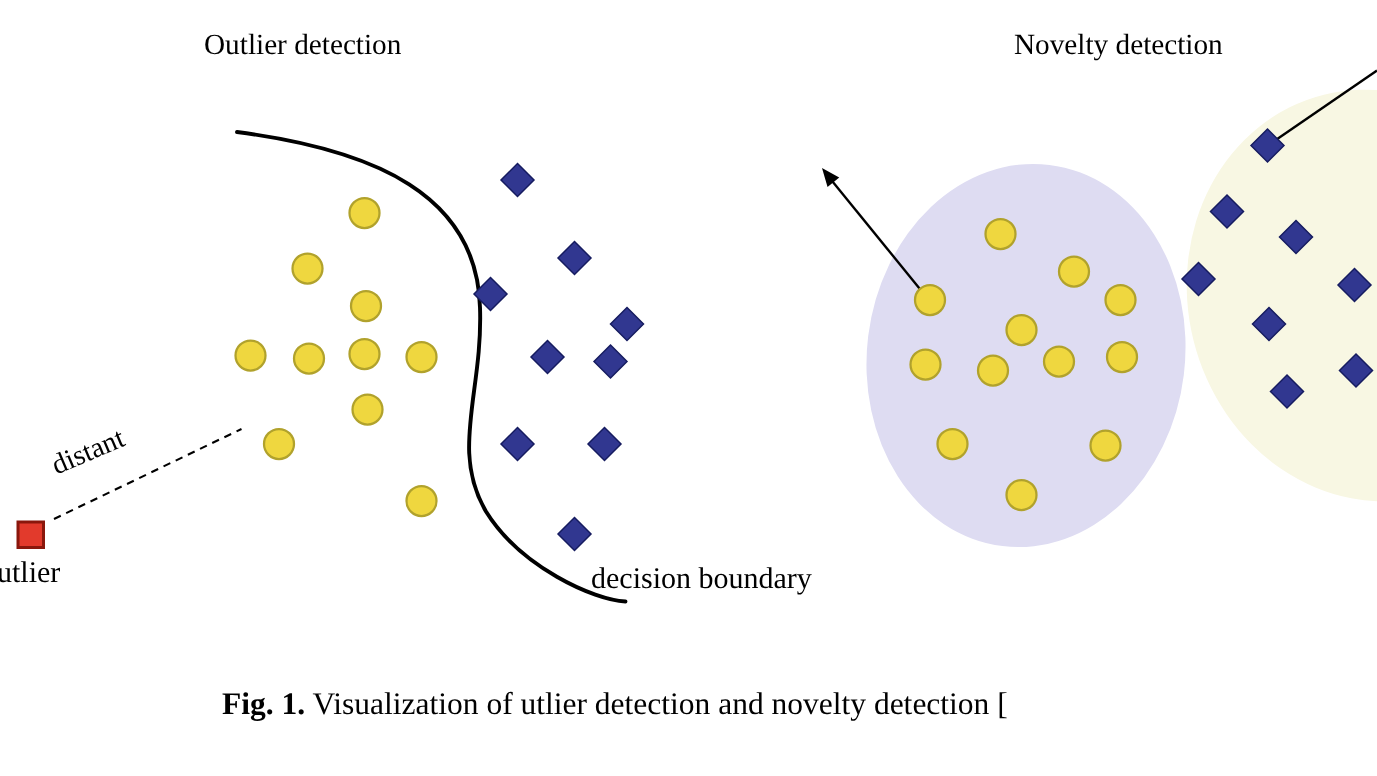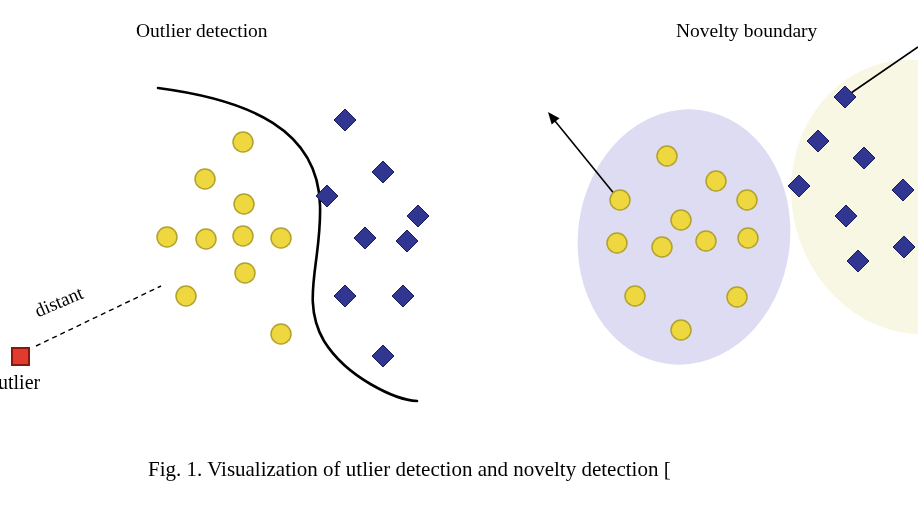--- a/index.html
+++ b/index.html
@@ -3,21 +3,21 @@
 <meta charset="utf-8">
 <style>
   html,body{margin:0;padding:0;background:#ffffff;}
   #canvas{position:relative;width:918px;height:517px;background:#fff;overflow:hidden;
           font-family:"Liberation Serif",serif;color:#000;border-radius:21px;}
   #diagram-svg{position:absolute;left:0;top:0;}
   .lbl{position:absolute;font-size:20px;line-height:1.1;white-space:nowrap;}
   .title{font-size:19.5px;}
   .distant{transform:rotate(-23deg);transform-origin:0% 100%;font-size:19px;}
   .caption{position:absolute;left:148px;top:457px;font-size:21px;white-space:nowrap;}
-  .caption .bold{font-weight:400;}
+  .caption .bold{font-weight:700;}
 </style>
 </head>
 <body>
 
 <div id="canvas">
   <svg id="diagram-svg" width="918" height="517">
       <ellipse cx="684" cy="237" rx="106" ry="128" fill="#dedcf2" transform="rotate(7 684 237)"></ellipse>
       <ellipse cx="916" cy="197" rx="124" ry="138" fill="#f8f7e3" transform="rotate(-14 916 197)"></ellipse>
       <path d="M158,88 C250,100 318,130 320,205 C322,262 300,300 324,341 C347,378 396,400 417,401" fill="none" stroke="#000000" stroke-width="2.6" stroke-linecap="round"></path>
       <line x1="36" y1="346" x2="161" y2="286" stroke="#000000" stroke-width="1.4" stroke-dasharray="5,4"></line>
@@ -61,23 +61,24 @@
       <polygon points="799,175 810,186 799,197 788,186" fill="#313790" stroke="#161c60" stroke-width="1"></polygon>
       <polygon points="846,205 857,216 846,227 835,216" fill="#313790" stroke="#161c60" stroke-width="1"></polygon>
       <polygon points="903,179 914,190 903,201 892,190" fill="#313790" stroke="#161c60" stroke-width="1"></polygon>
       <polygon points="858,250 869,261 858,272 847,261" fill="#313790" stroke="#161c60" stroke-width="1"></polygon>
       <polygon points="904,236 915,247 904,258 893,247" fill="#313790" stroke="#161c60" stroke-width="1"></polygon>
       <rect x="12" y="348" width="17" height="17" fill="#e23a2c" stroke="#8a170c" stroke-width="2"></rect>
     </svg>
 
   <div class="lbl title" style="left:136px;top:20px">Outlier detection</div>
 
-  <div class="lbl title" style="left:676px;top:20px">Novelty boundary</div>
+  <div class="lbl title" style="left:676px;top:20px">Novelty detection</div>
 
 
+  <div class="lbl" style="left:394px;top:375px">decision boundary</div>
 
   <div class="lbl" style="left:-2px;top:371px">utlier</div>
 
   <div class="lbl distant" style="left:40px;top:301px">distant</div>
 
   <div class="caption">
     <span class="bold">Fig. 1.</span>
     <span>Visualization of utlier detection and novelty detection [</span>
   </div>
 </div>

